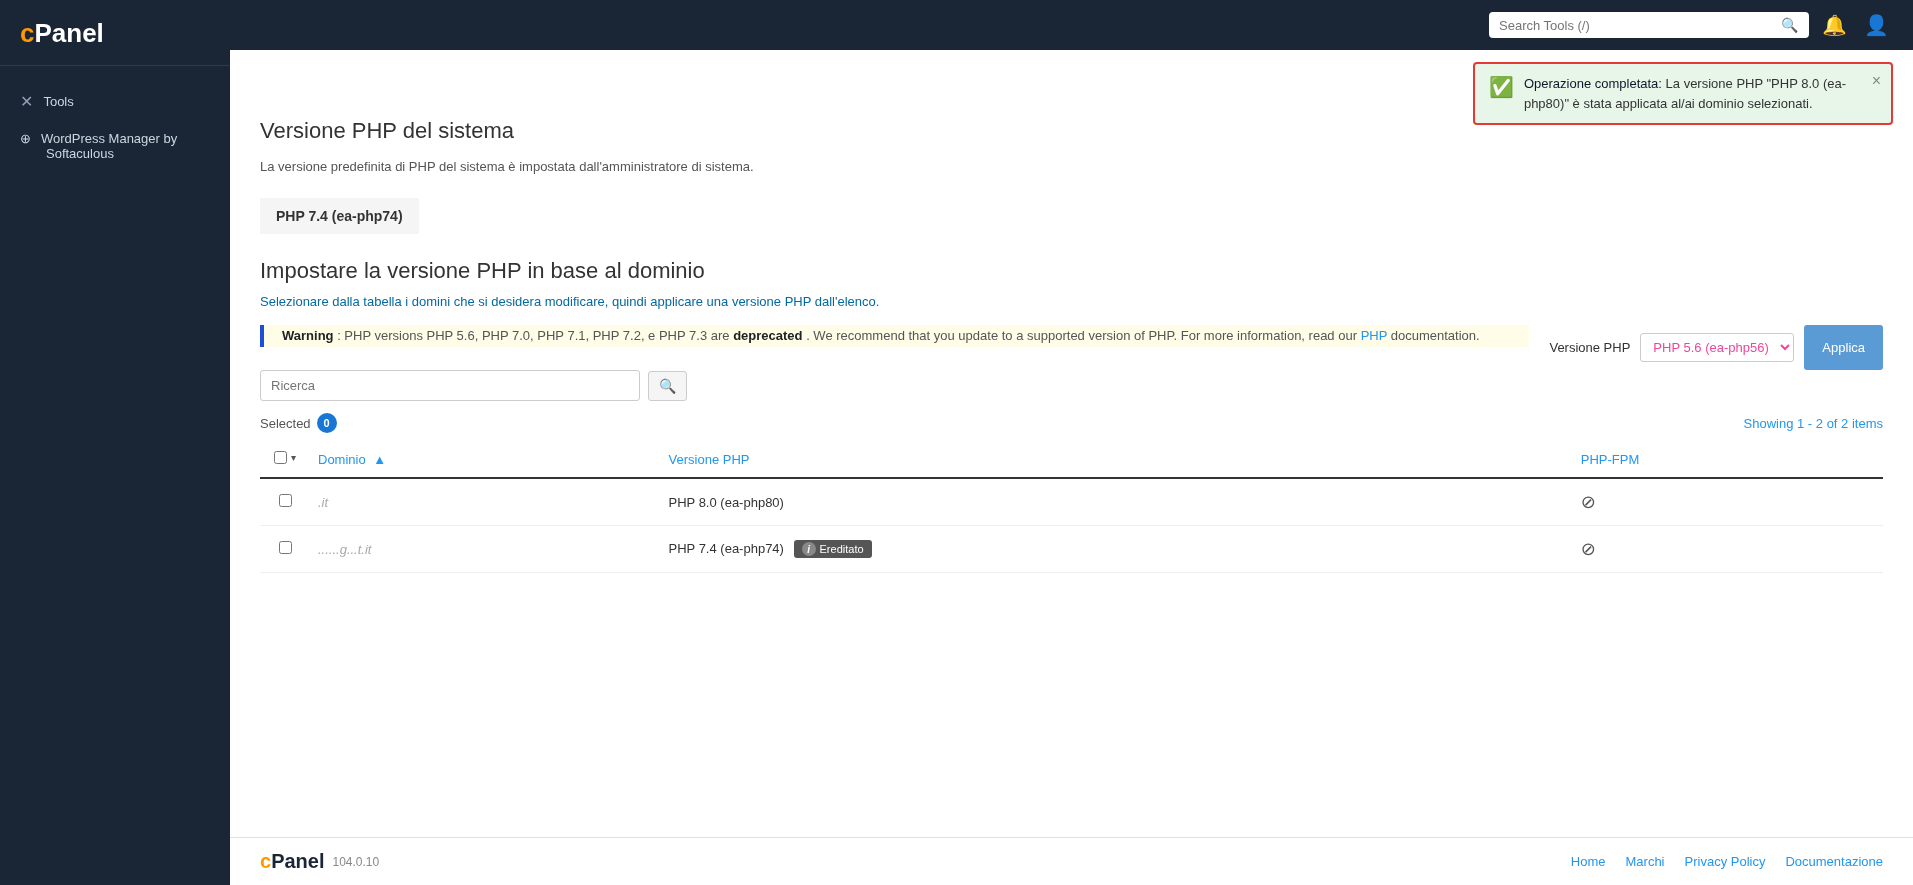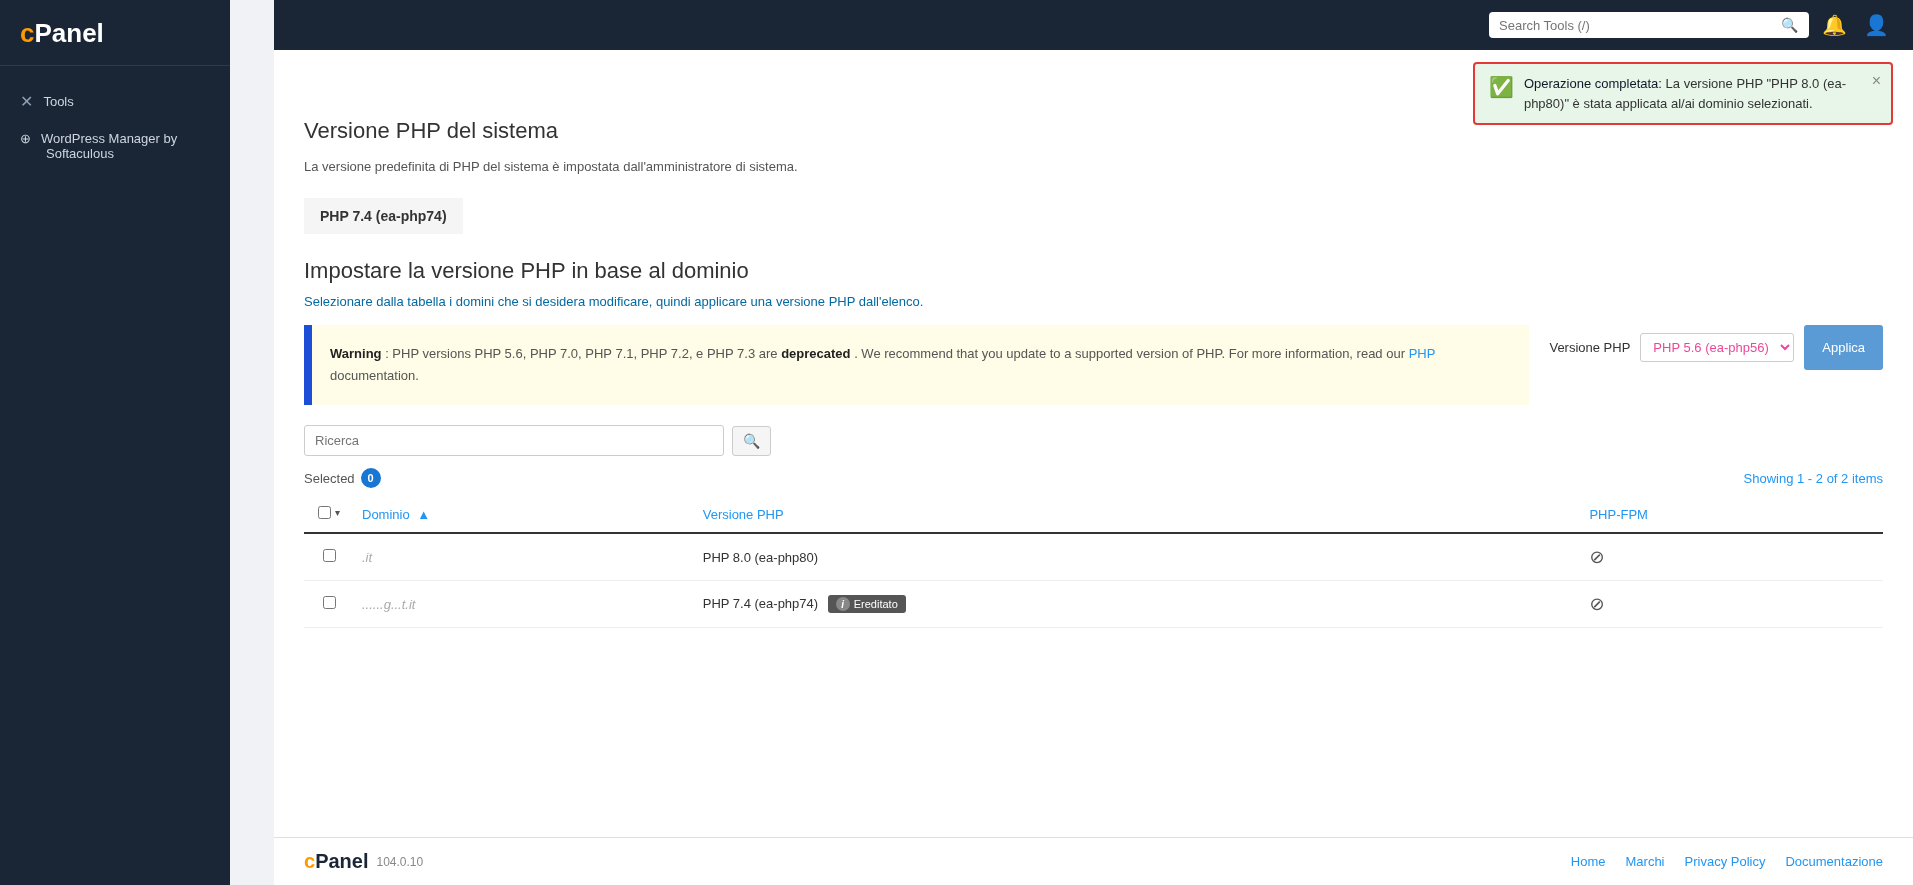--- a/index.html
+++ b/index.html
@@ -53,21 +53,20 @@
     }
     .sidebar-item-wp .wp-row { display: flex; align-items: center; gap: 10px; }
     .sidebar-item-wp .wp-sub { color: #cdd6e0; font-size: 13px; padding-left: 26px; }
 
     
     .main {
       flex: 1;
       display: flex;
       flex-direction: column;
       overflow: hidden;
-      margin-left: 44px;
     }
 
     
     .topbar {
       background: #1a2535;
       padding: 8px 20px;
       display: flex;
       align-items: center;
       justify-content: flex-end;
       gap: 10px;
@@ -169,22 +168,22 @@
       font-size: 14px;
       color: #333;
     }
 
     h3 { font-size: 22px; font-weight: 400; color: #333; margin-bottom: 10px; }
     .domain-desc { color: #0369a1; font-size: 13px; margin-bottom: 16px; }
 
     
     .warning-box {
       background: #fffde7;
-      border-left: 8px solid #1d4ed8;
-      padding: 18px 18px;
+      border-left: 4px solid #1d4ed8;
+      padding: 0 18px;
       font-size: 13px;
       color: #555;
       line-height: 1.7;
       margin-bottom: 20px;
     }
     .warning-box strong { color: #222; }
     .warning-box a { color: #2196f3; text-decoration: none; }
     .warning-row { display: flex; align-items: flex-start; gap: 20px; }
     .warning-text { flex: 1; }
 
@@ -221,21 +220,21 @@
       display: flex;
       align-items: center;
       gap: 8px;
       margin-bottom: 12px;
     }
     .table-search {
       border: 1px solid #ccc;
       border-radius: 3px;
       padding: 7px 10px;
       font-size: 13px;
-      width: 420px;
+      width: 380px;
       outline: none;
     }
     .table-search-btn {
       background: #f5f5f5;
       border: 1px solid #ccc;
       border-radius: 3px;
       padding: 6px 10px;
       cursor: pointer;
       color: #555;
       font-size: 14px;

